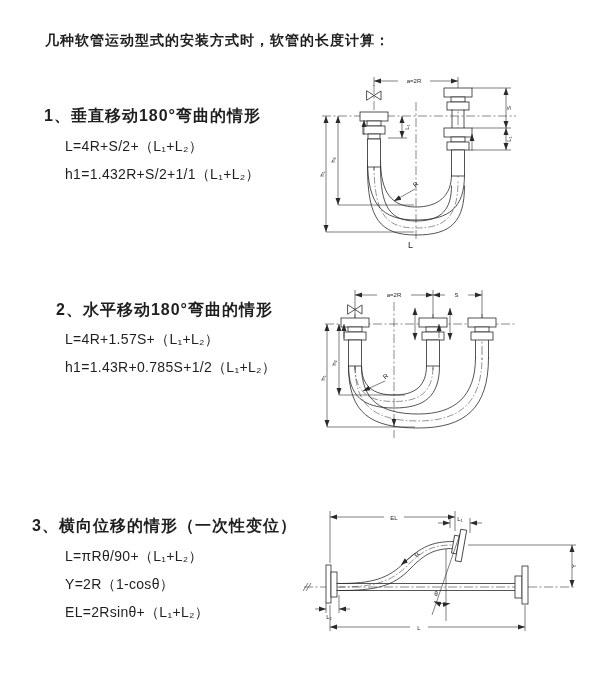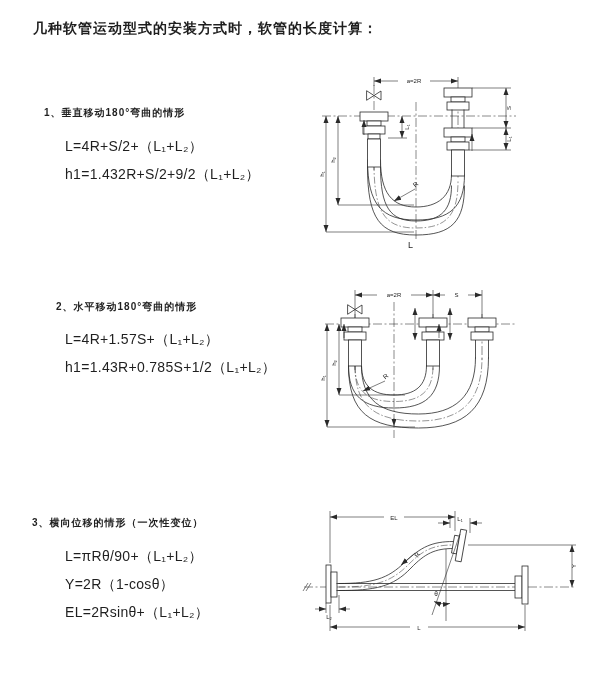--- a/index.html
+++ b/index.html
@@ -1,19 +1,19 @@
 <!DOCTYPE html>
 <html><head>
 <meta charset="utf-8">
 <style>
   html,body{margin:0;padding:0;background:#e8e8e8;}
   .page{position:relative;width:600px;height:675px;background:#ffffff;overflow:hidden;
         font-family:"Liberation Sans","DejaVu Sans",sans-serif;color:#1f1f1f;}
-  .title{position:absolute;left:33px;top:20px;font-size:14px;font-weight:700;letter-spacing:1px;margin:0;}
-  .heading{position:absolute;font-size:10px;font-weight:700;letter-spacing:1px;white-space:nowrap;}
+  .title{position:absolute;left:33px;top:20px;font-size:14px;font-weight:700;letter-spacing:1px;margin:12px;}
+  .heading{position:absolute;font-size:16px;font-weight:700;letter-spacing:1px;white-space:nowrap;}
   .formula{position:absolute;left:65px;font-size:14px;font-weight:400;letter-spacing:.3px;white-space:nowrap;}
   .diag{position:absolute;}
   svg .ln{stroke:#2a2a2a;stroke-width:.8;fill:none;stroke-linecap:square;}
   svg .fit{stroke:#2a2a2a;stroke-width:.8;fill:#ffffff;}
   svg .cl{stroke:#2a2a2a;stroke-width:.55;fill:none;stroke-dasharray:9 2.5 2 2.5;}
   svg .hc{stroke:#2a2a2a;stroke-width:.5;fill:none;stroke-dasharray:7 2 1.6 2;}
   svg .dim{stroke:#2a2a2a;stroke-width:.6;fill:none;}
   svg text{fill:#1f1f1f;}
   svg .lbl{font-size:6px;}
   svg .lbl2{font-size:6.5px;}
@@ -21,21 +21,21 @@
 </style>
 </head>
 <body>
 
 <div class="page">
 
   <h1 class="title">几种软管运动型式的安装方式时，软管的长度计算：</h1>
 
   <div class="heading" style="left:44px;top:106px">1、垂直移动180°弯曲的情形</div>
   <div class="formula" style="top:138px">L=4R+S/2+（L₁+L₂）</div>
-  <div class="formula" style="top:166px">h1=1.432R+S/2+9/2（L₁+L₂）</div>
+  <div class="formula" style="top:166px">h1=1.432R+S/2+1/1（L₁+L₂）</div>
 
   <div class="heading" style="left:56px;top:300px">2、水平移动180°弯曲的情形</div>
   <div class="formula" style="top:331px">L=4R+1.57S+（L₁+L₂）</div>
   <div class="formula" style="top:359px">h1=1.43R+0.785S+1/2（L₁+L₂）</div>
 
   <div class="heading" style="left:32px;top:516px">3、横向位移的情形（一次性变位）</div>
   <div class="formula" style="top:548px">L=πRθ/90+（L₁+L₂）</div>
   <div class="formula" style="top:576px">Y=2R（1-cosθ）</div>
   <div class="formula" style="top:604px">EL=2Rsinθ+（L₁+L₂）</div>
 

